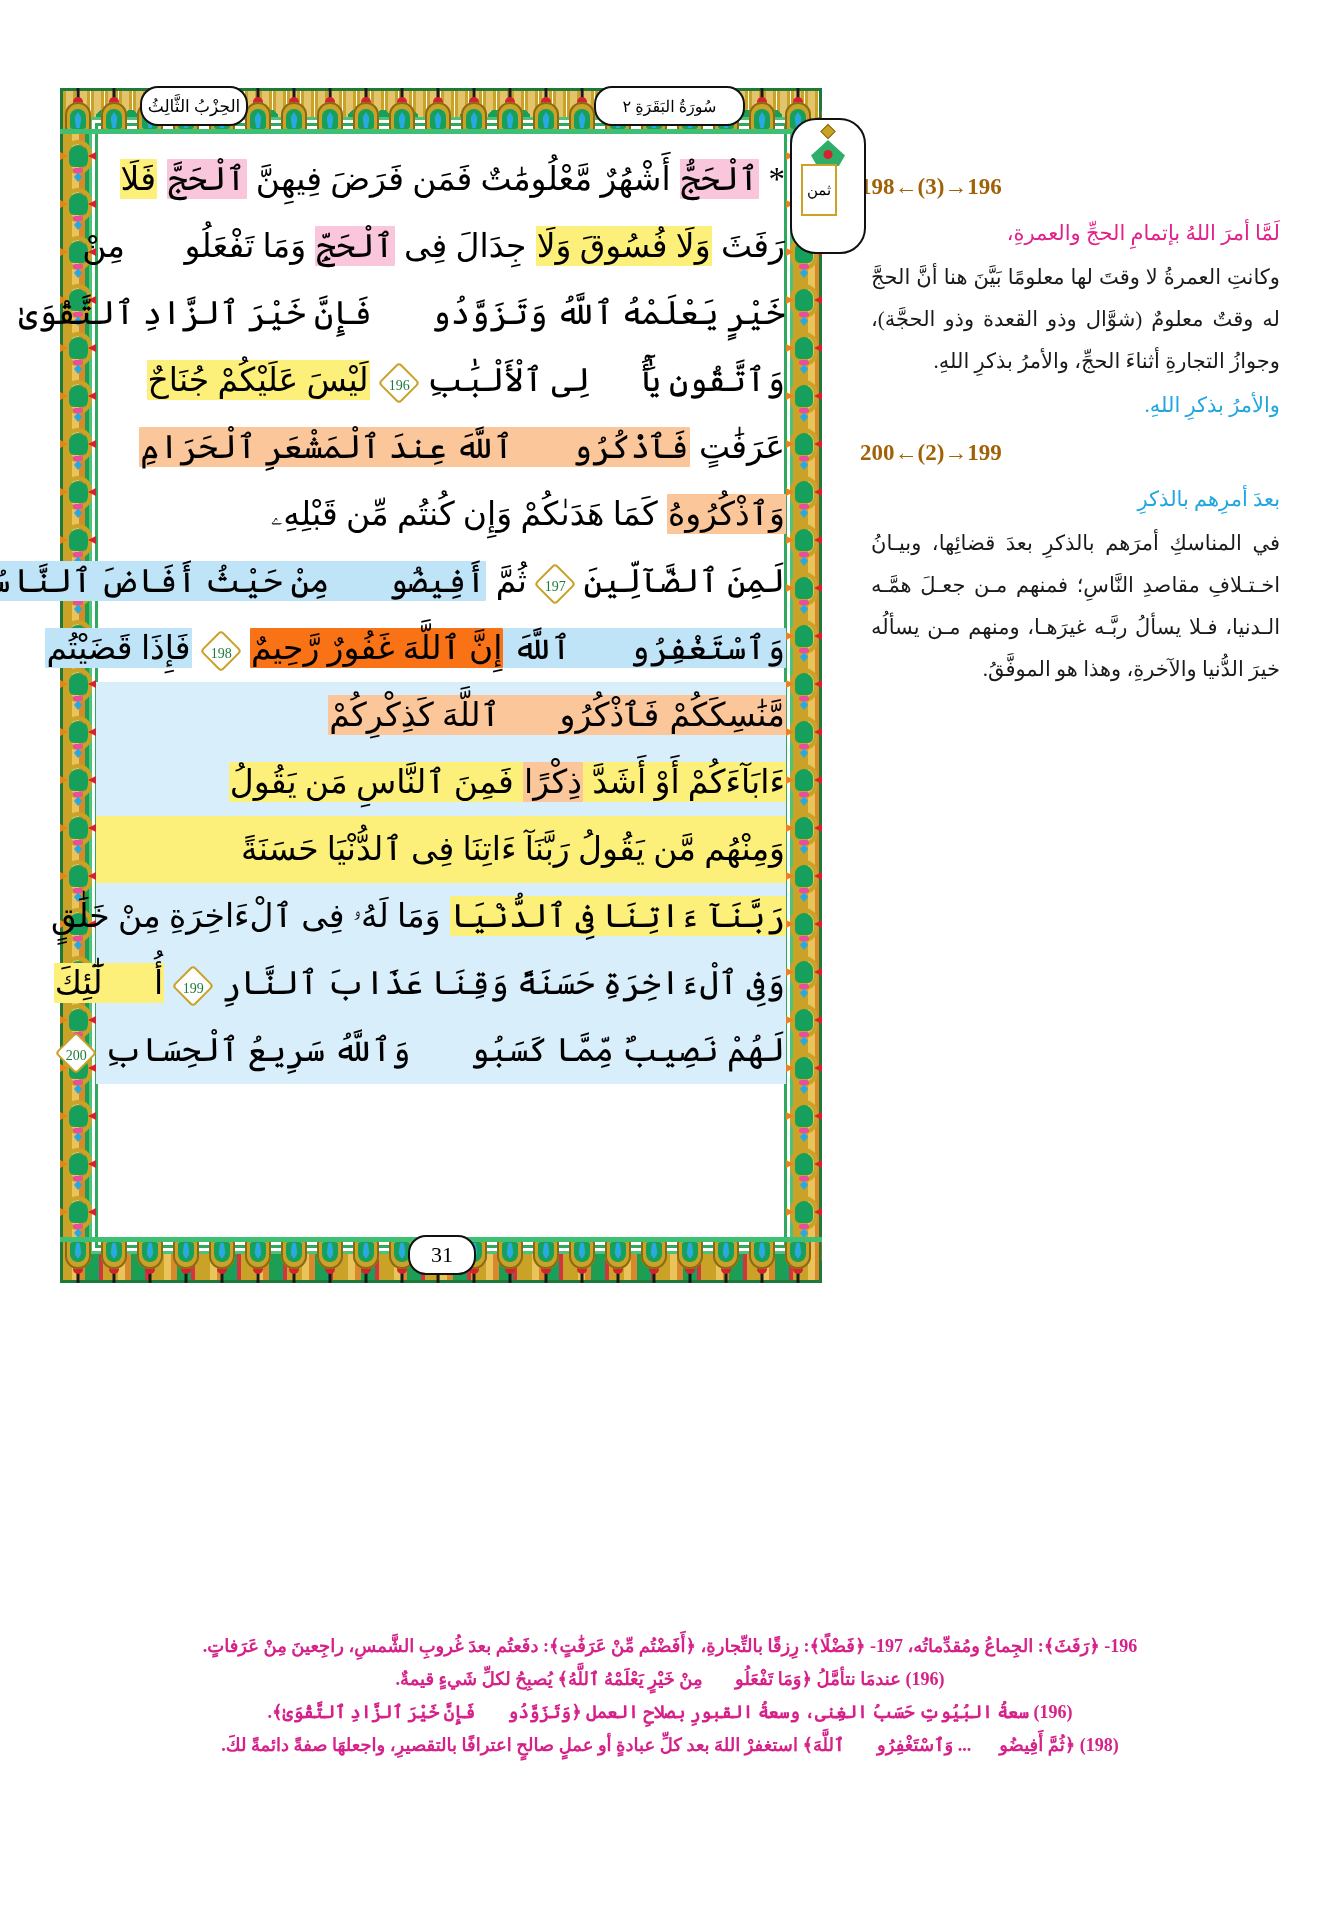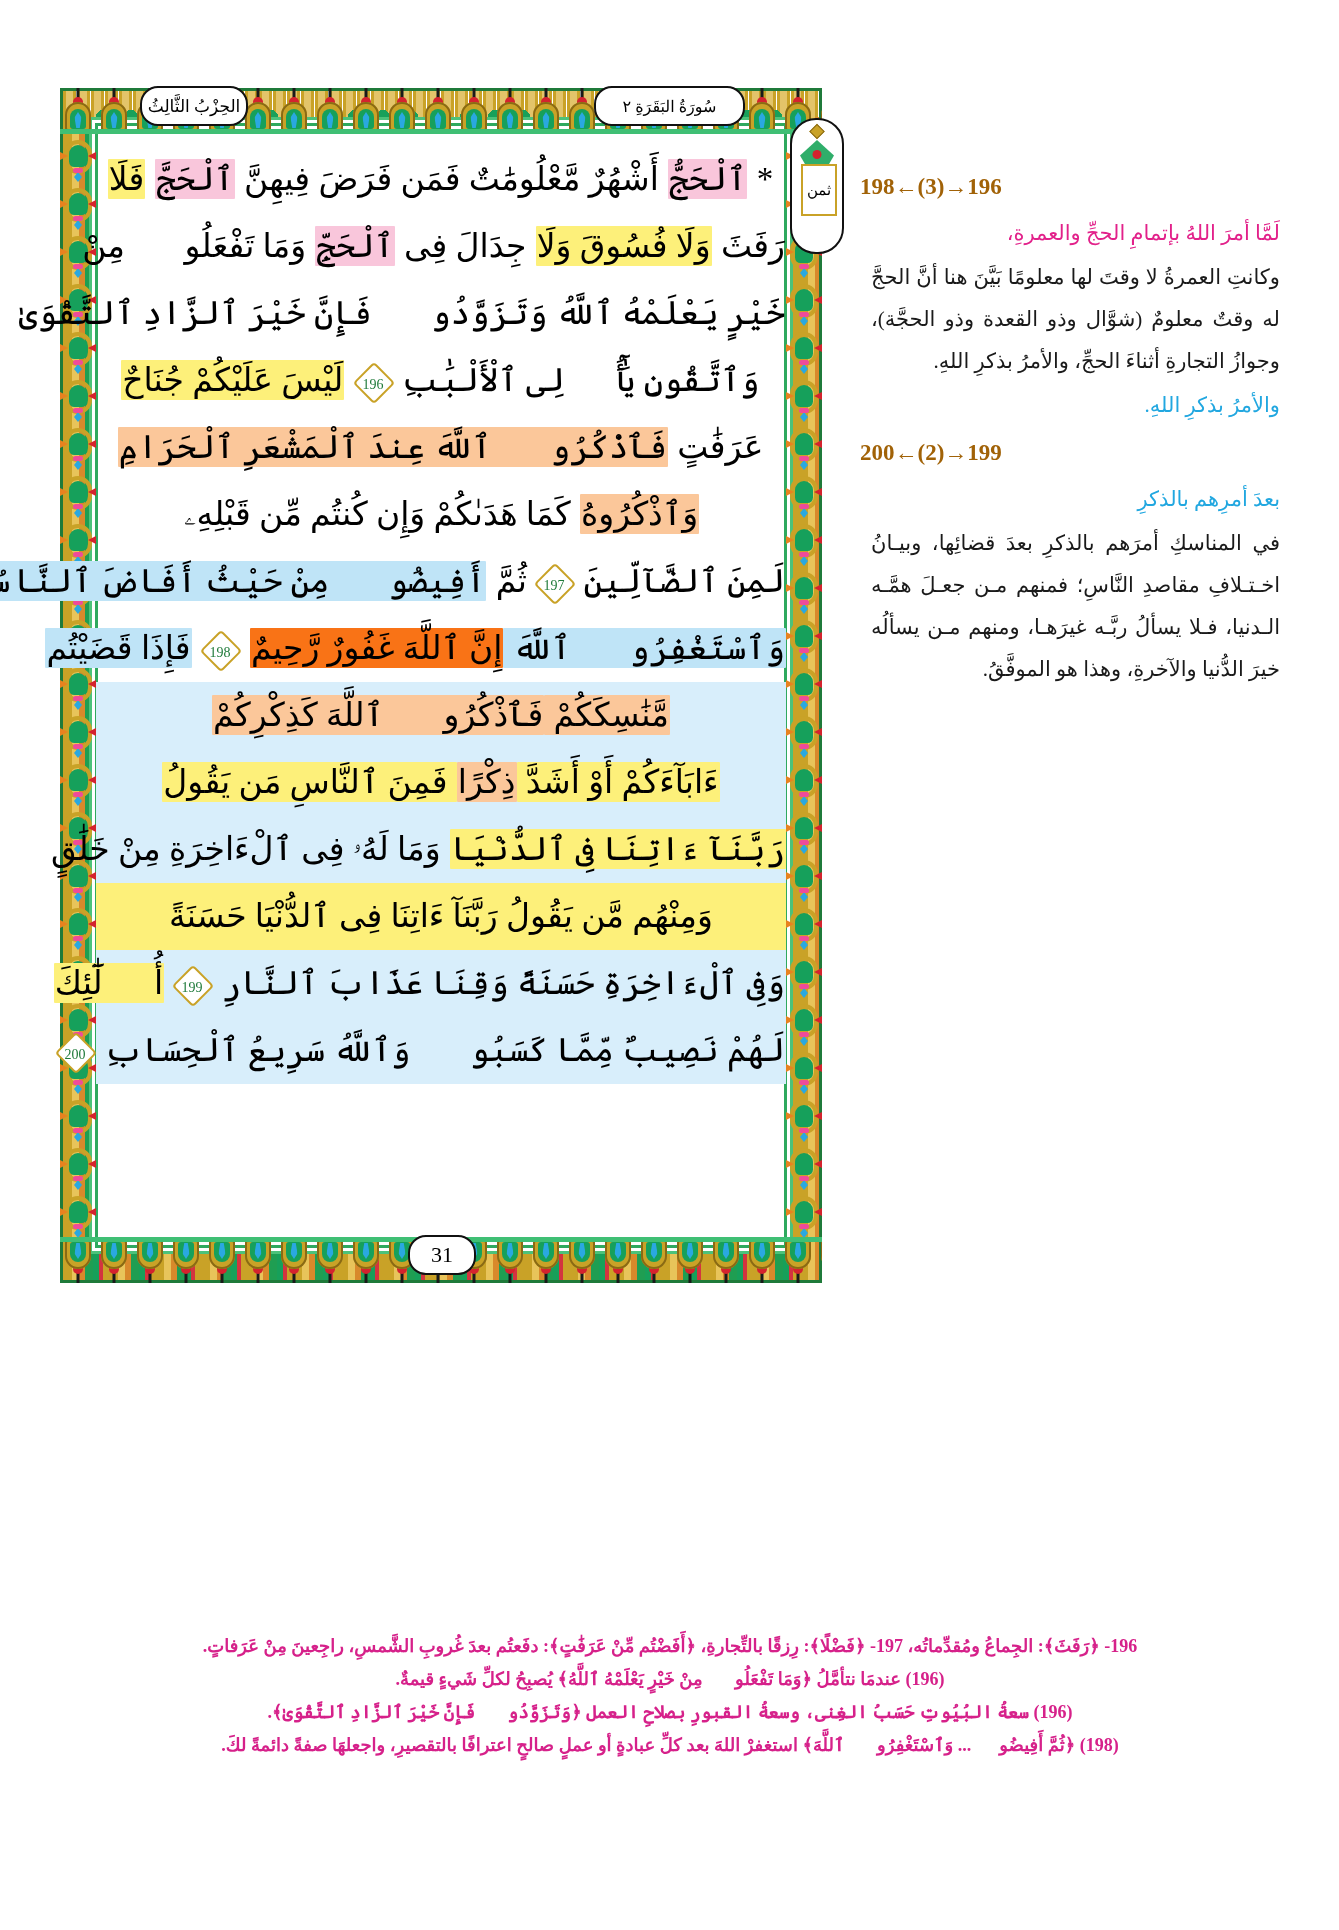--- a/index.html
+++ b/index.html
@@ -134,21 +134,21 @@
   .cartouche.hizb { left: 140px; top: 86px; width: 108px; height: 40px; font-size: 17px; }
   .cartouche.surah { left: 594px; top: 86px; width: 151px; height: 40px; font-size: 16px; }
   .cartouche.pageno {
     left: 408px; top: 1235px; width: 68px; height: 40px;
     font-size: 22px; font-family:"Liberation Serif", serif; direction:ltr;
     z-index: 6;
   }
 
   
   .thumn-pendant {
-    position: absolute; left: 790px; top: 118px; width: 54px; height: 136px;
+    position: absolute; left: 790px; top: 118px; width: 76px; height: 136px;
     background: #ffffff; border: 2px solid #111; border-radius: 26px;
     z-index: 5;
     padding-left: 41px;
   }
   .thumn-pendant .diamond {
     position:absolute; left:50%; top:6px; transform:translateX(-50%) rotate(45deg);
     width:11px; height:11px; background:#c9a227; border:1px solid #8a6a14;
   }
   .thumn-pendant .crown {
     position:absolute; left:50%; top:20px; transform:translateX(-50%);
@@ -163,21 +163,21 @@
     position:absolute; left:9px; top:44px; width:36px; height:52px;
     border:2px solid #c9a227; background:#fff;
     display:flex; align-items:center; justify-content:center;
     font-size:15px; direction:rtl;
   }
 
   
   .quran-block {
     position: absolute;
     left: 96px; top: 140px; width: 690px; height: 1092px;
-    direction: rtl; text-align: center;
+    direction: rtl; 
     padding-top: 6px;
   }
   .aya-line {
     height: 67px; line-height: 67px;
     font-size: 33px;
     white-space: nowrap;
     overflow: visible;
     font-family: "Liberation Serif", "DejaVu Serif", serif;
     color: #000;
   }
@@ -933,22 +933,22 @@
       <div class="aya-line"><span class="seg ">* </span><span class="seg hl-pink">ٱلْحَجُّ</span><span class="seg "> أَشْهُرٌ مَّعْلُومَٰتٌ فَمَن فَرَضَ فِيهِنَّ </span><span class="seg hl-pink">ٱلْحَجَّ</span><span class="seg "> </span><span class="seg hl-yellow">فَلَا</span></div>
       <div class="aya-line"><span class="seg ">رَفَثَ </span><span class="seg hl-yellow">وَلَا فُسُوقَ وَلَا</span><span class="seg "> جِدَالَ فِى </span><span class="seg hl-pink">ٱلْحَجِّ</span><span class="seg "> وَمَا تَفْعَلُوا۟ مِنْ</span></div>
       <div class="aya-line"><span class="seg ">خَيْرٍ يَعْلَمْهُ ٱللَّهُ وَتَزَوَّدُوا۟ فَإِنَّ خَيْرَ ٱلزَّادِ ٱلتَّقْوَىٰ</span></div>
       <div class="aya-line"><span class="seg ">وَٱتَّقُونِ يَٰٓأُو۟لِى ٱلْأَلْبَٰبِ </span><span class="ayanum"><span>196</span></span><span class="seg "> </span><span class="seg hl-yellow">لَيْسَ عَلَيْكُمْ جُنَاحٌ</span></div>
       <div class="aya-line"><span class="seg ">عَرَفَٰتٍ </span><span class="seg hl-orange">فَٱذْكُرُوا۟ ٱللَّهَ عِندَ ٱلْمَشْعَرِ ٱلْحَرَامِ</span></div>
       <div class="aya-line"><span class="seg hl-orange">وَٱذْكُرُوهُ</span><span class="seg "> كَمَا هَدَىٰكُمْ وَإِن كُنتُم مِّن قَبْلِهِۦ</span></div>
       <div class="aya-line"><span class="seg ">لَمِنَ ٱلضَّآلِّينَ </span><span class="ayanum"><span>197</span></span><span class="seg "> ثُمَّ </span><span class="seg hl-blue">أَفِيضُوا۟ مِنْ حَيْثُ أَفَاضَ ٱلنَّاسُ</span></div>
       <div class="aya-line"><span class="seg hl-blue">وَٱسْتَغْفِرُوا۟ ٱللَّهَ </span><span class="seg hl-gray">إِنَّ ٱللَّهَ غَفُورٌ رَّحِيمٌ</span><span class="seg "> </span><span class="ayanum"><span>198</span></span><span class="seg "> </span><span class="seg hl-blue">فَإِذَا قَضَيْتُم</span></div>
       <div class="aya-line row-blue"><span class="seg hl-orange">مَّنَٰسِكَكُمْ </span><span class="seg hl-orange">فَٱذْكُرُوا۟ ٱللَّهَ كَذِكْرِكُمْ</span></div>
       <div class="aya-line row-blue"><span class="seg hl-yellow">ءَابَآءَكُمْ أَوْ أَشَدَّ </span><span class="seg hl-orange">ذِكْرًا</span><span class="seg hl-yellow"> فَمِنَ ٱلنَّاسِ مَن يَقُولُ</span></div>
+      <div class="aya-line row-yellow"><span class="seg ">وَمِنْهُم مَّن يَقُولُ رَبَّنَآ ءَاتِنَا فِى ٱلدُّنْيَا حَسَنَةً</span></div>
       <div class="aya-line row-blue"><span class="seg hl-yellow">رَبَّنَآ ءَاتِنَا فِى ٱلدُّنْيَا</span><span class="seg "> وَمَا لَهُۥ فِى ٱلْءَاخِرَةِ مِنْ خَلَٰقٍ</span></div>
-      <div class="aya-line row-yellow"><span class="seg ">وَمِنْهُم مَّن يَقُولُ رَبَّنَآ ءَاتِنَا فِى ٱلدُّنْيَا حَسَنَةً</span></div>
       <div class="aya-line row-blue"><span class="seg ">وَفِى ٱلْءَاخِرَةِ حَسَنَةً وَقِنَا عَذَابَ ٱلنَّارِ </span><span class="ayanum"><span>199</span></span><span class="seg "> </span><span class="seg hl-yellow">أُو۟لَٰٓئِكَ</span></div>
       <div class="aya-line row-blue"><span class="seg ">لَهُمْ نَصِيبٌ مِّمَّا كَسَبُوا۟ وَٱللَّهُ سَرِيعُ ٱلْحِسَابِ </span><span class="ayanum"><span>200</span></span></div>
     </div>
 
   <div class="cartouche pageno">31</div>
 
   <div class="tafsir" id="tafsir-col">
       <div class="vrange">198←(3)→196</div>
       <p class="pinktxt">لَمَّا أمرَ اللهُ بإتمامِ الحجِّ والعمرةِ،</p>
       <p>وكانتِ العمرةُ لا وقتَ لها معلومًا بَيَّنَ هنا أنَّ الحجَّ له وقتٌ معلومٌ (شوَّال وذو القعدة وذو الحجَّة)، وجوازُ التجارةِ أثناءَ الحجِّ، والأمرُ بذكرِ اللهِ.</p>

